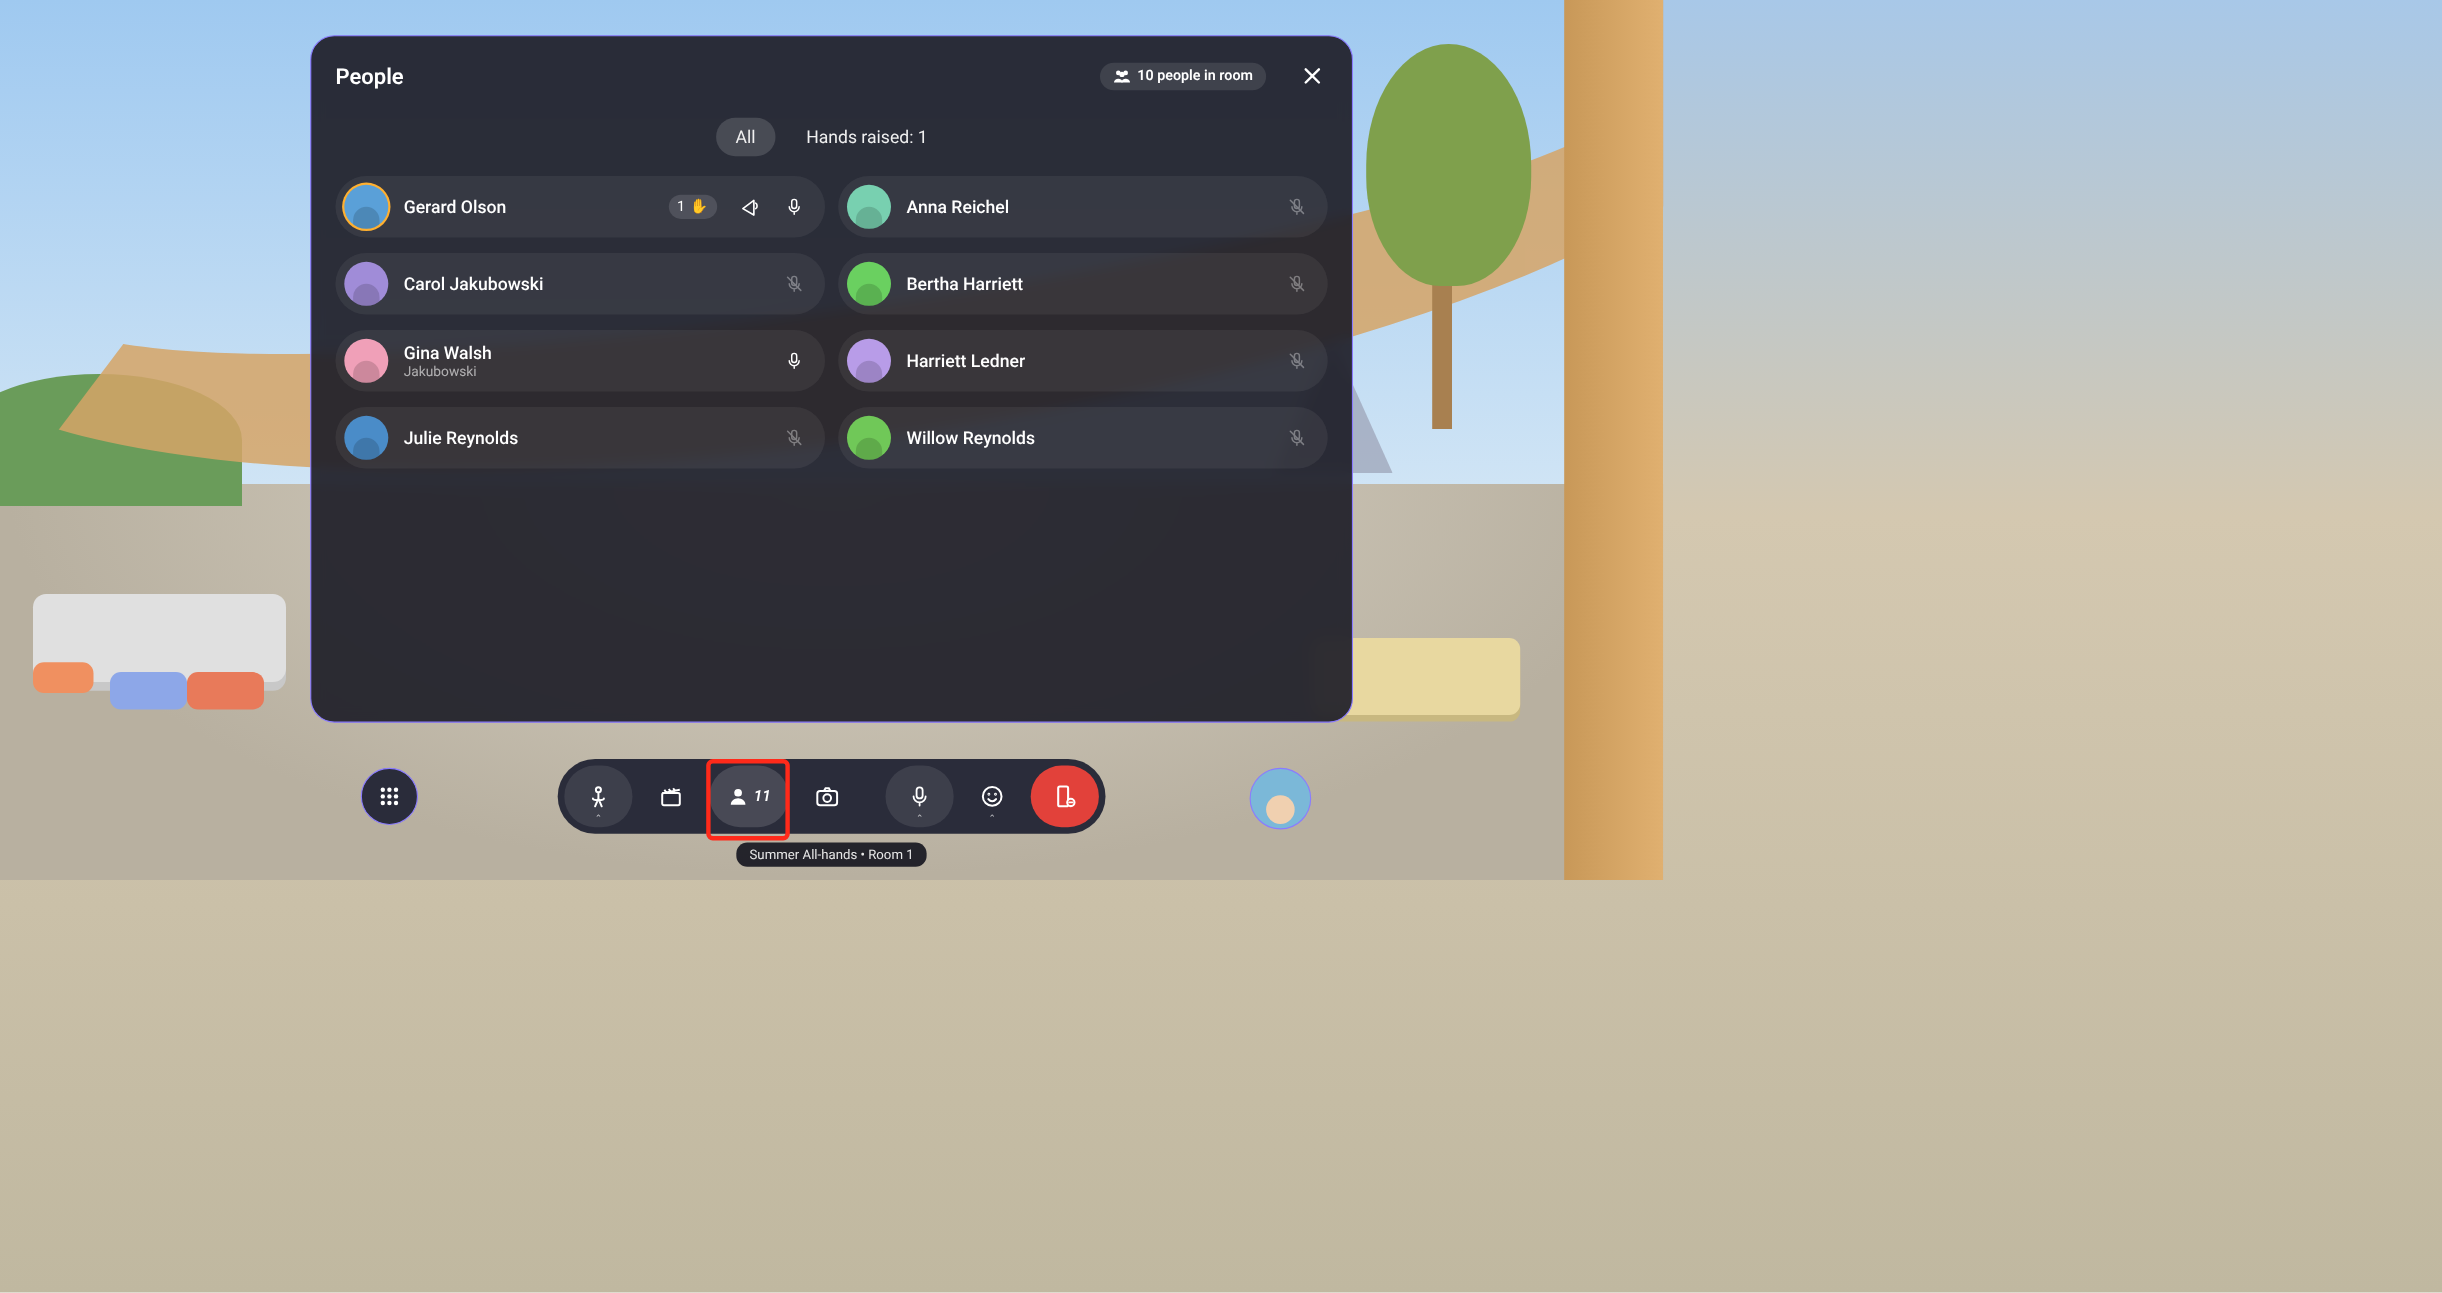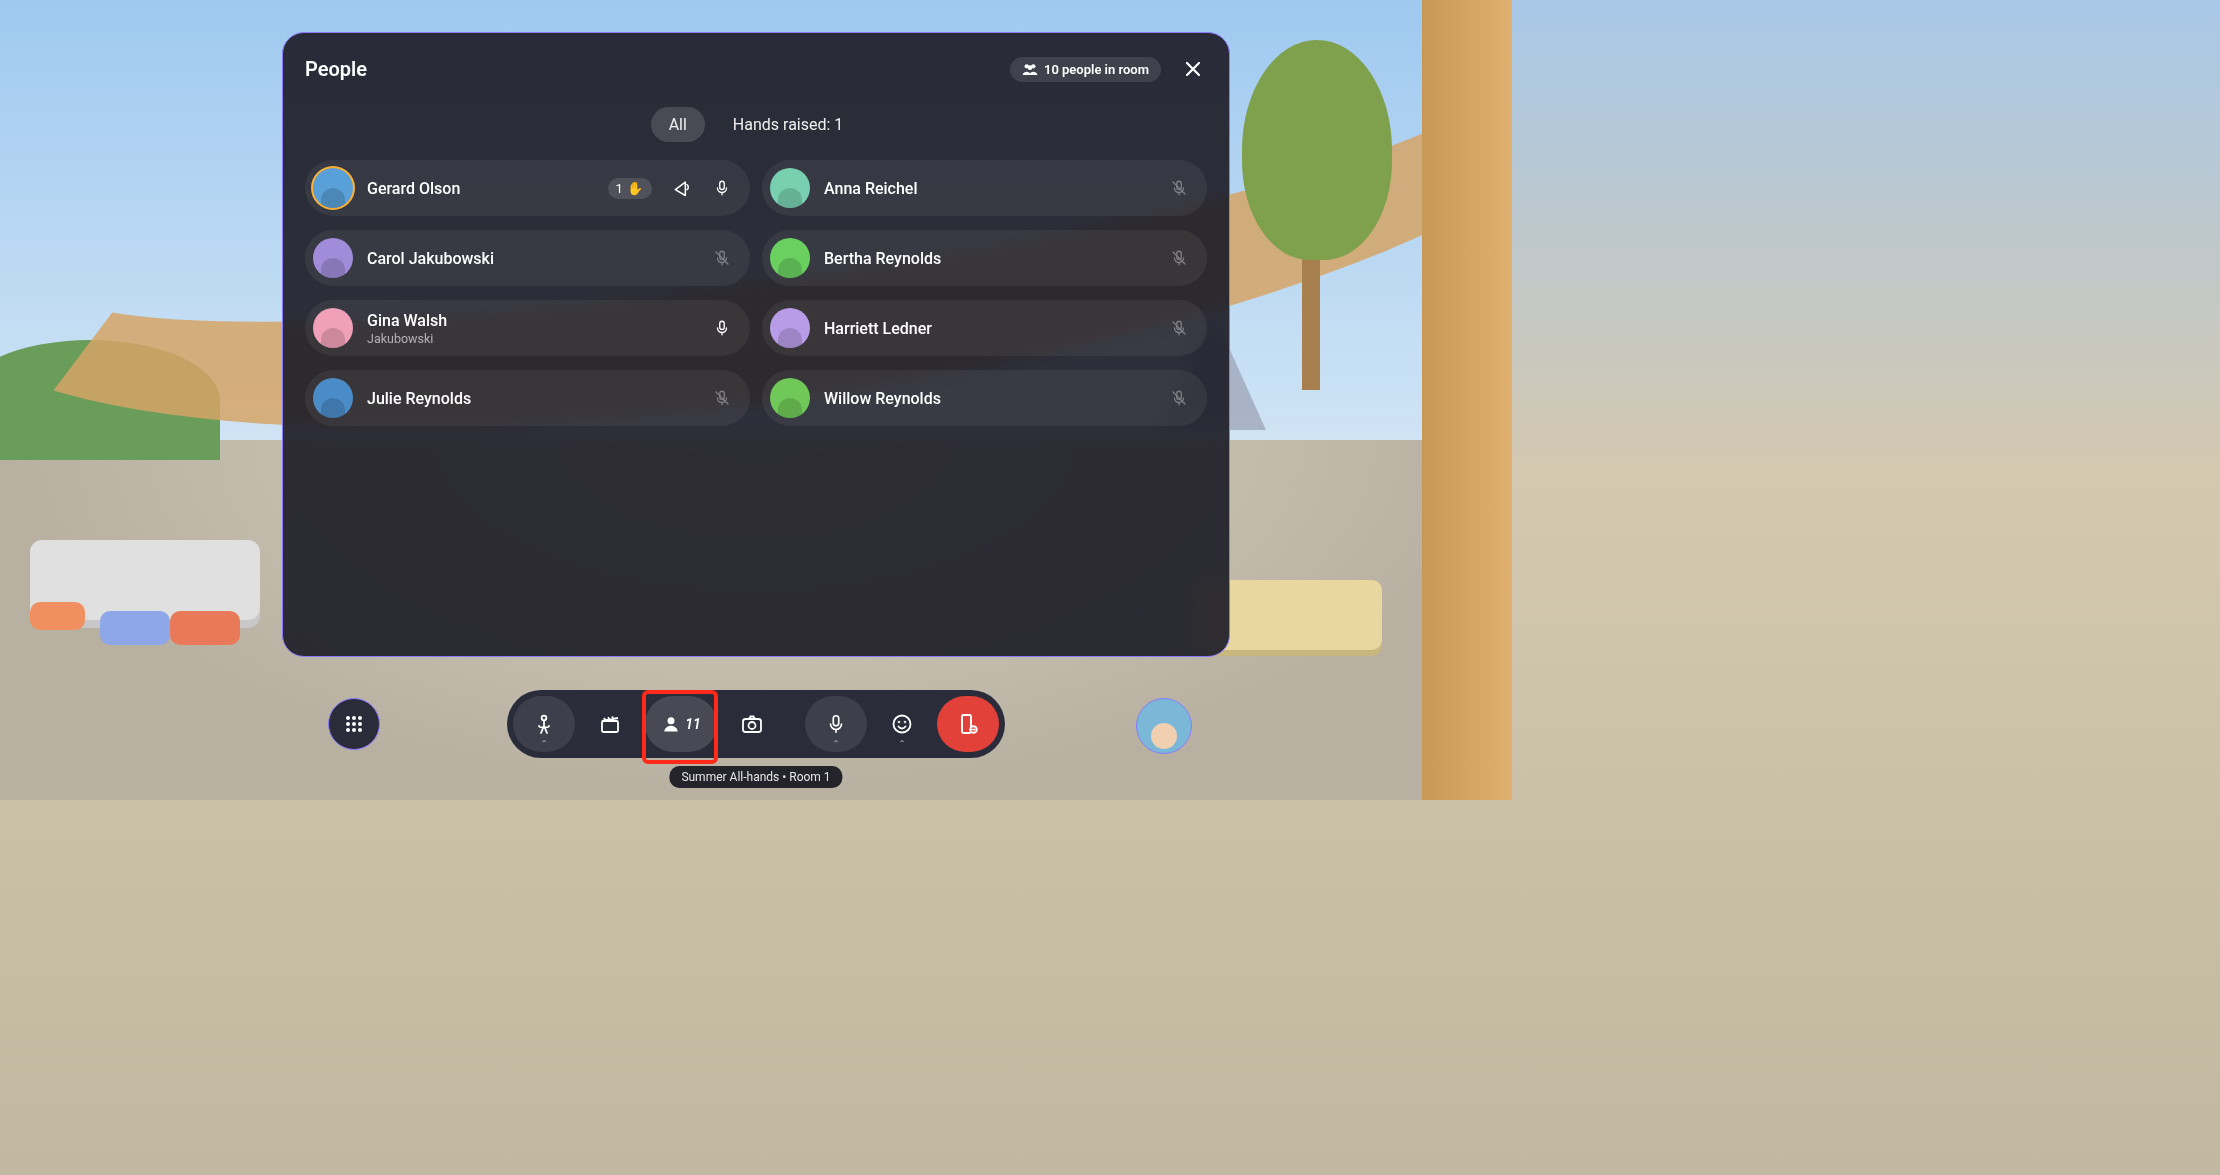--- a/index.html
+++ b/index.html
@@ -38,21 +38,21 @@
     height: 625px;
     background: rgba(30, 30, 40, 0.92);
     border: 1.5px solid #8a7bff;
     border-radius: 22px;
     backdrop-filter: blur(6px);
     padding: 20px 22px;
     color: #fff;
   }
   .panel-header { display: flex; align-items: center; justify-content: space-between; height: 32px; margin-bottom: 22px; }
   .panel-title { font-size: 20px; font-weight: 600; }
-  .header-right { display: flex; align-items: center; gap: 18px; }
+  .header-right { display: flex; align-items: center; gap: 28px; }
   .people-count-pill {
     display: flex; align-items: center; gap: 6px;
     background: rgba(255,255,255,0.1);
     border-radius: 14px;
     padding: 5px 12px;
     font-size: 13px; font-weight: 600;
   }
   .close-btn { width:28px; height:28px; display:flex; align-items:center; justify-content:center; cursor:pointer; color:#fff; }
   
   .tabs { display:flex; gap:10px; margin-bottom:18px;justify-content:center; }
@@ -222,21 +222,21 @@
               <rect x="9" y="3" width="6" height="11" rx="3"></rect>
               <path d="M6 12a6 6 0 0 0 12 0M12 18v3"></path>
               <path d="M4 4l16 16"></path>
             </svg>
           </span>
         </div>
       </div>
       <div class="person-row">
         <div class="avatar" style="background: rgb(106, 208, 96);"></div>
         <div class="person-info">
-          <div class="person-name">Bertha Reynolds</div>
+          <div class="person-name">Bertha Harriett</div>
         </div>
         <div class="row-icons">
           <span class="ic muted">
             <svg width="18" height="18" viewBox="0 0 24 24" fill="none" stroke="#fff" stroke-width="1.8" stroke-linecap="round">
               <rect x="9" y="3" width="6" height="11" rx="3"></rect>
               <path d="M6 12a6 6 0 0 0 12 0M12 18v3"></path>
               <path d="M4 4l16 16"></path>
             </svg>
           </span>
         </div>

